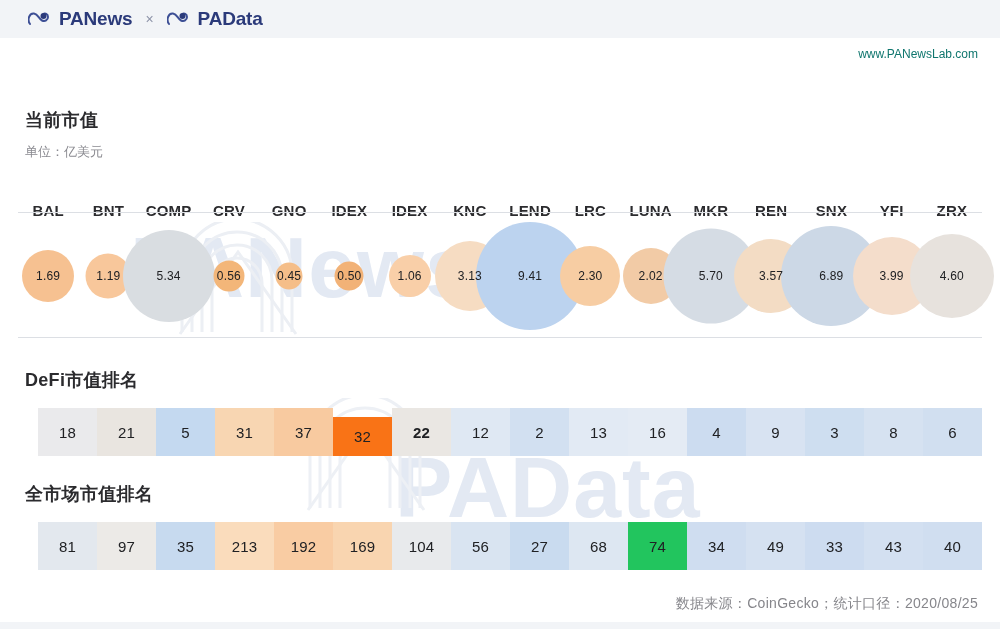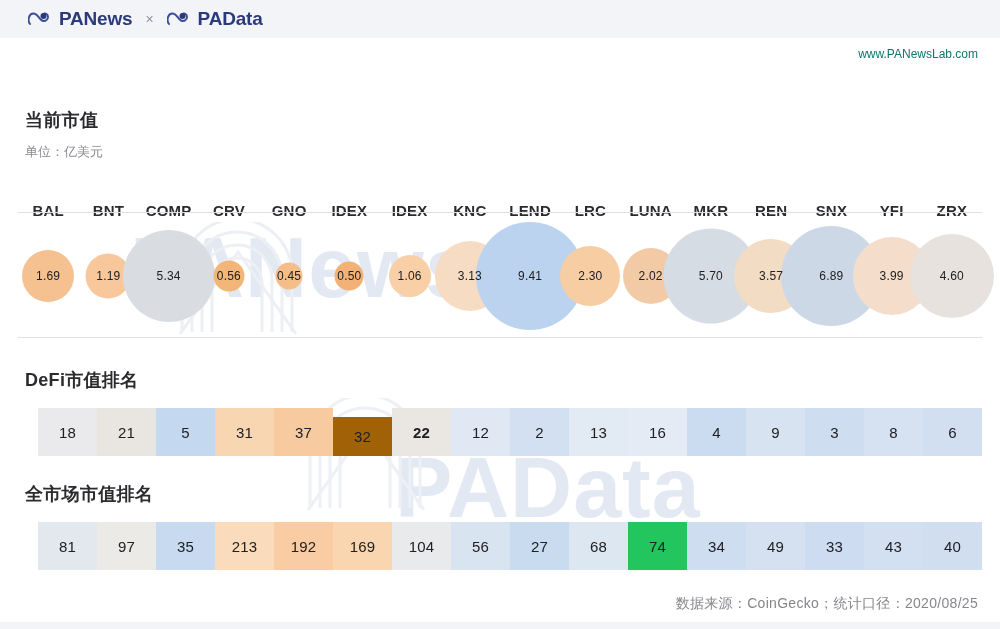--- a/index.html
+++ b/index.html
@@ -249,21 +249,21 @@
     </div>
   <div class="hr" style="top:337px;"></div>
 
   <div class="sec-label" style="left:25px; top:368px;">DeFi市值排名</div>
   <div class="rank-row" style="top:408px;">
       <div class="rank-cell" style="background: rgb(234, 234, 236);">18</div>
       <div class="rank-cell" style="background: rgb(233, 229, 224);">21</div>
       <div class="rank-cell" style="background: rgb(196, 217, 240);">5</div>
       <div class="rank-cell" style="background: rgb(248, 214, 178);">31</div>
       <div class="rank-cell" style="background: rgb(248, 202, 160);">37</div>
-      <div class="rank-cell" style="background: #a16207; margin-top: 9px;">32</div>
+      <div class="rank-cell" style="background: #f97316; margin-top: 9px;">32</div>
       <div class="rank-cell" style="background: rgb(234, 231, 227); font-weight: bold;">22</div>
       <div class="rank-cell" style="background: rgb(223, 232, 243);">12</div>
       <div class="rank-cell" style="background: rgb(210, 224, 241);">2</div>
       <div class="rank-cell" style="background: rgb(226, 234, 244);">13</div>
       <div class="rank-cell" style="background: rgb(228, 235, 244);">16</div>
       <div class="rank-cell" style="background: rgb(204, 220, 240);">4</div>
       <div class="rank-cell" style="background: rgb(216, 227, 242);">9</div>
       <div class="rank-cell" style="background: rgb(206, 222, 240);">3</div>
       <div class="rank-cell" style="background: rgb(214, 226, 241);">8</div>
       <div class="rank-cell" style="background: rgb(209, 223, 240);">6</div>

